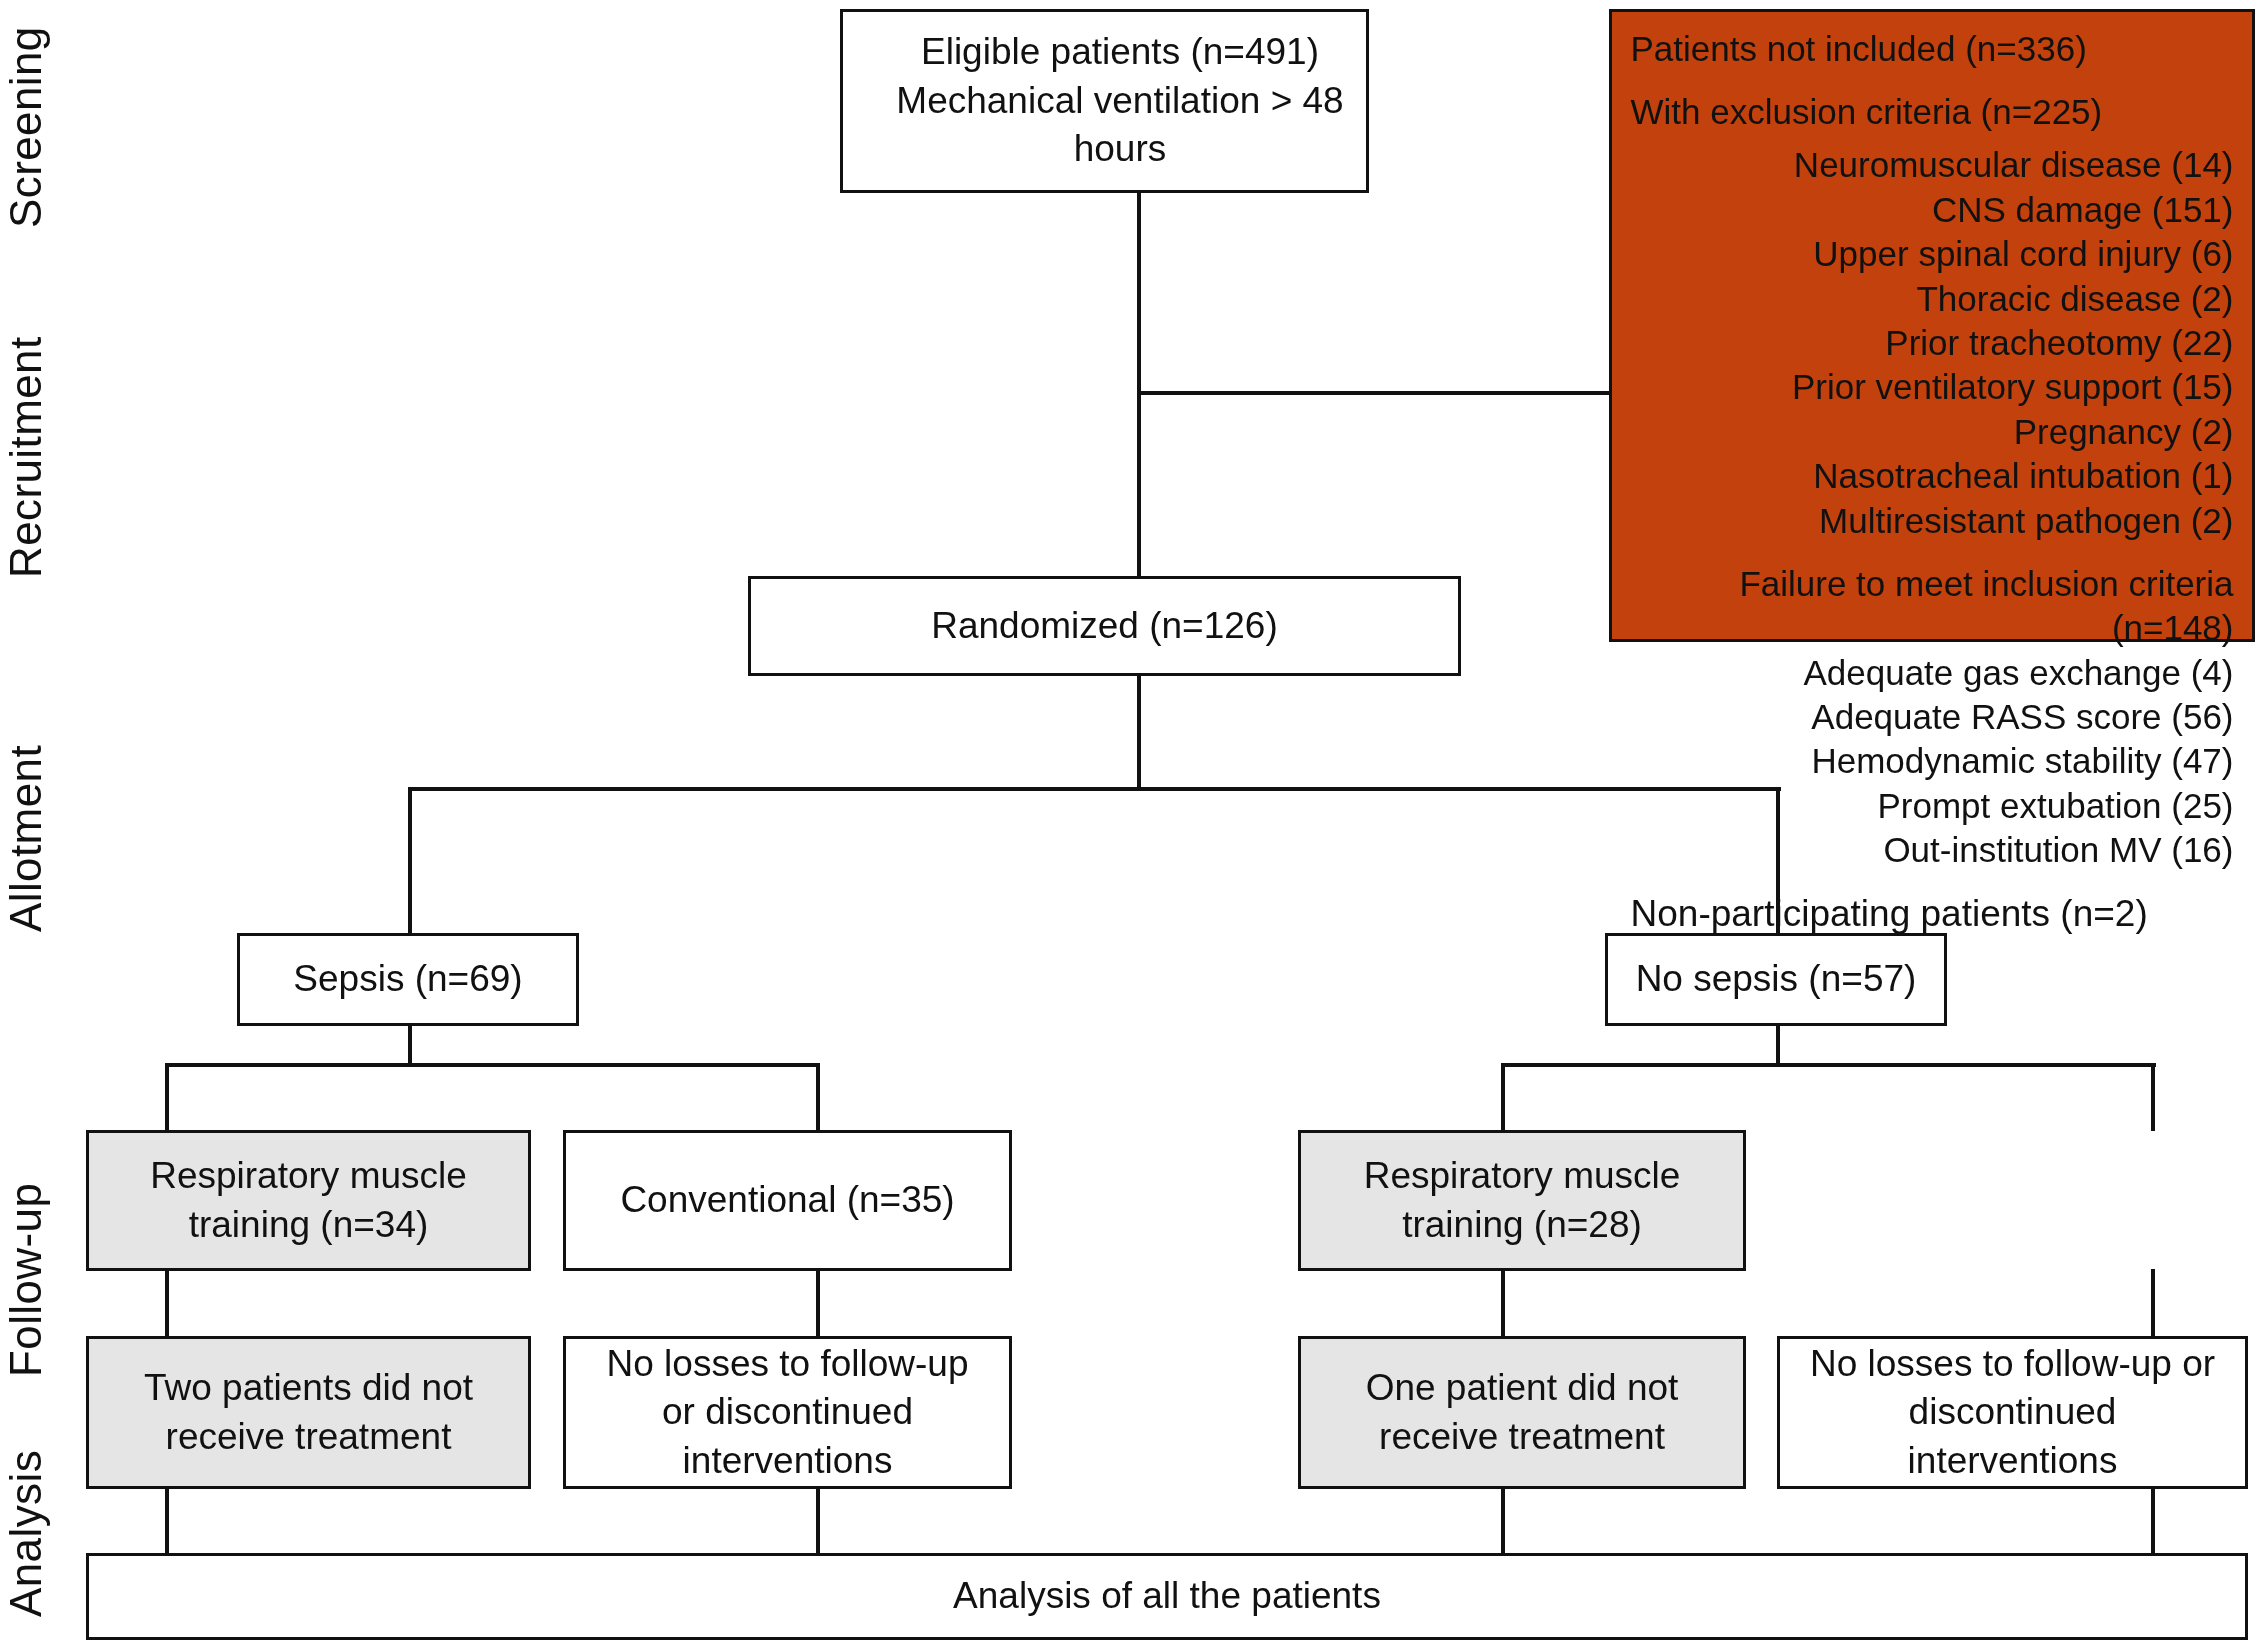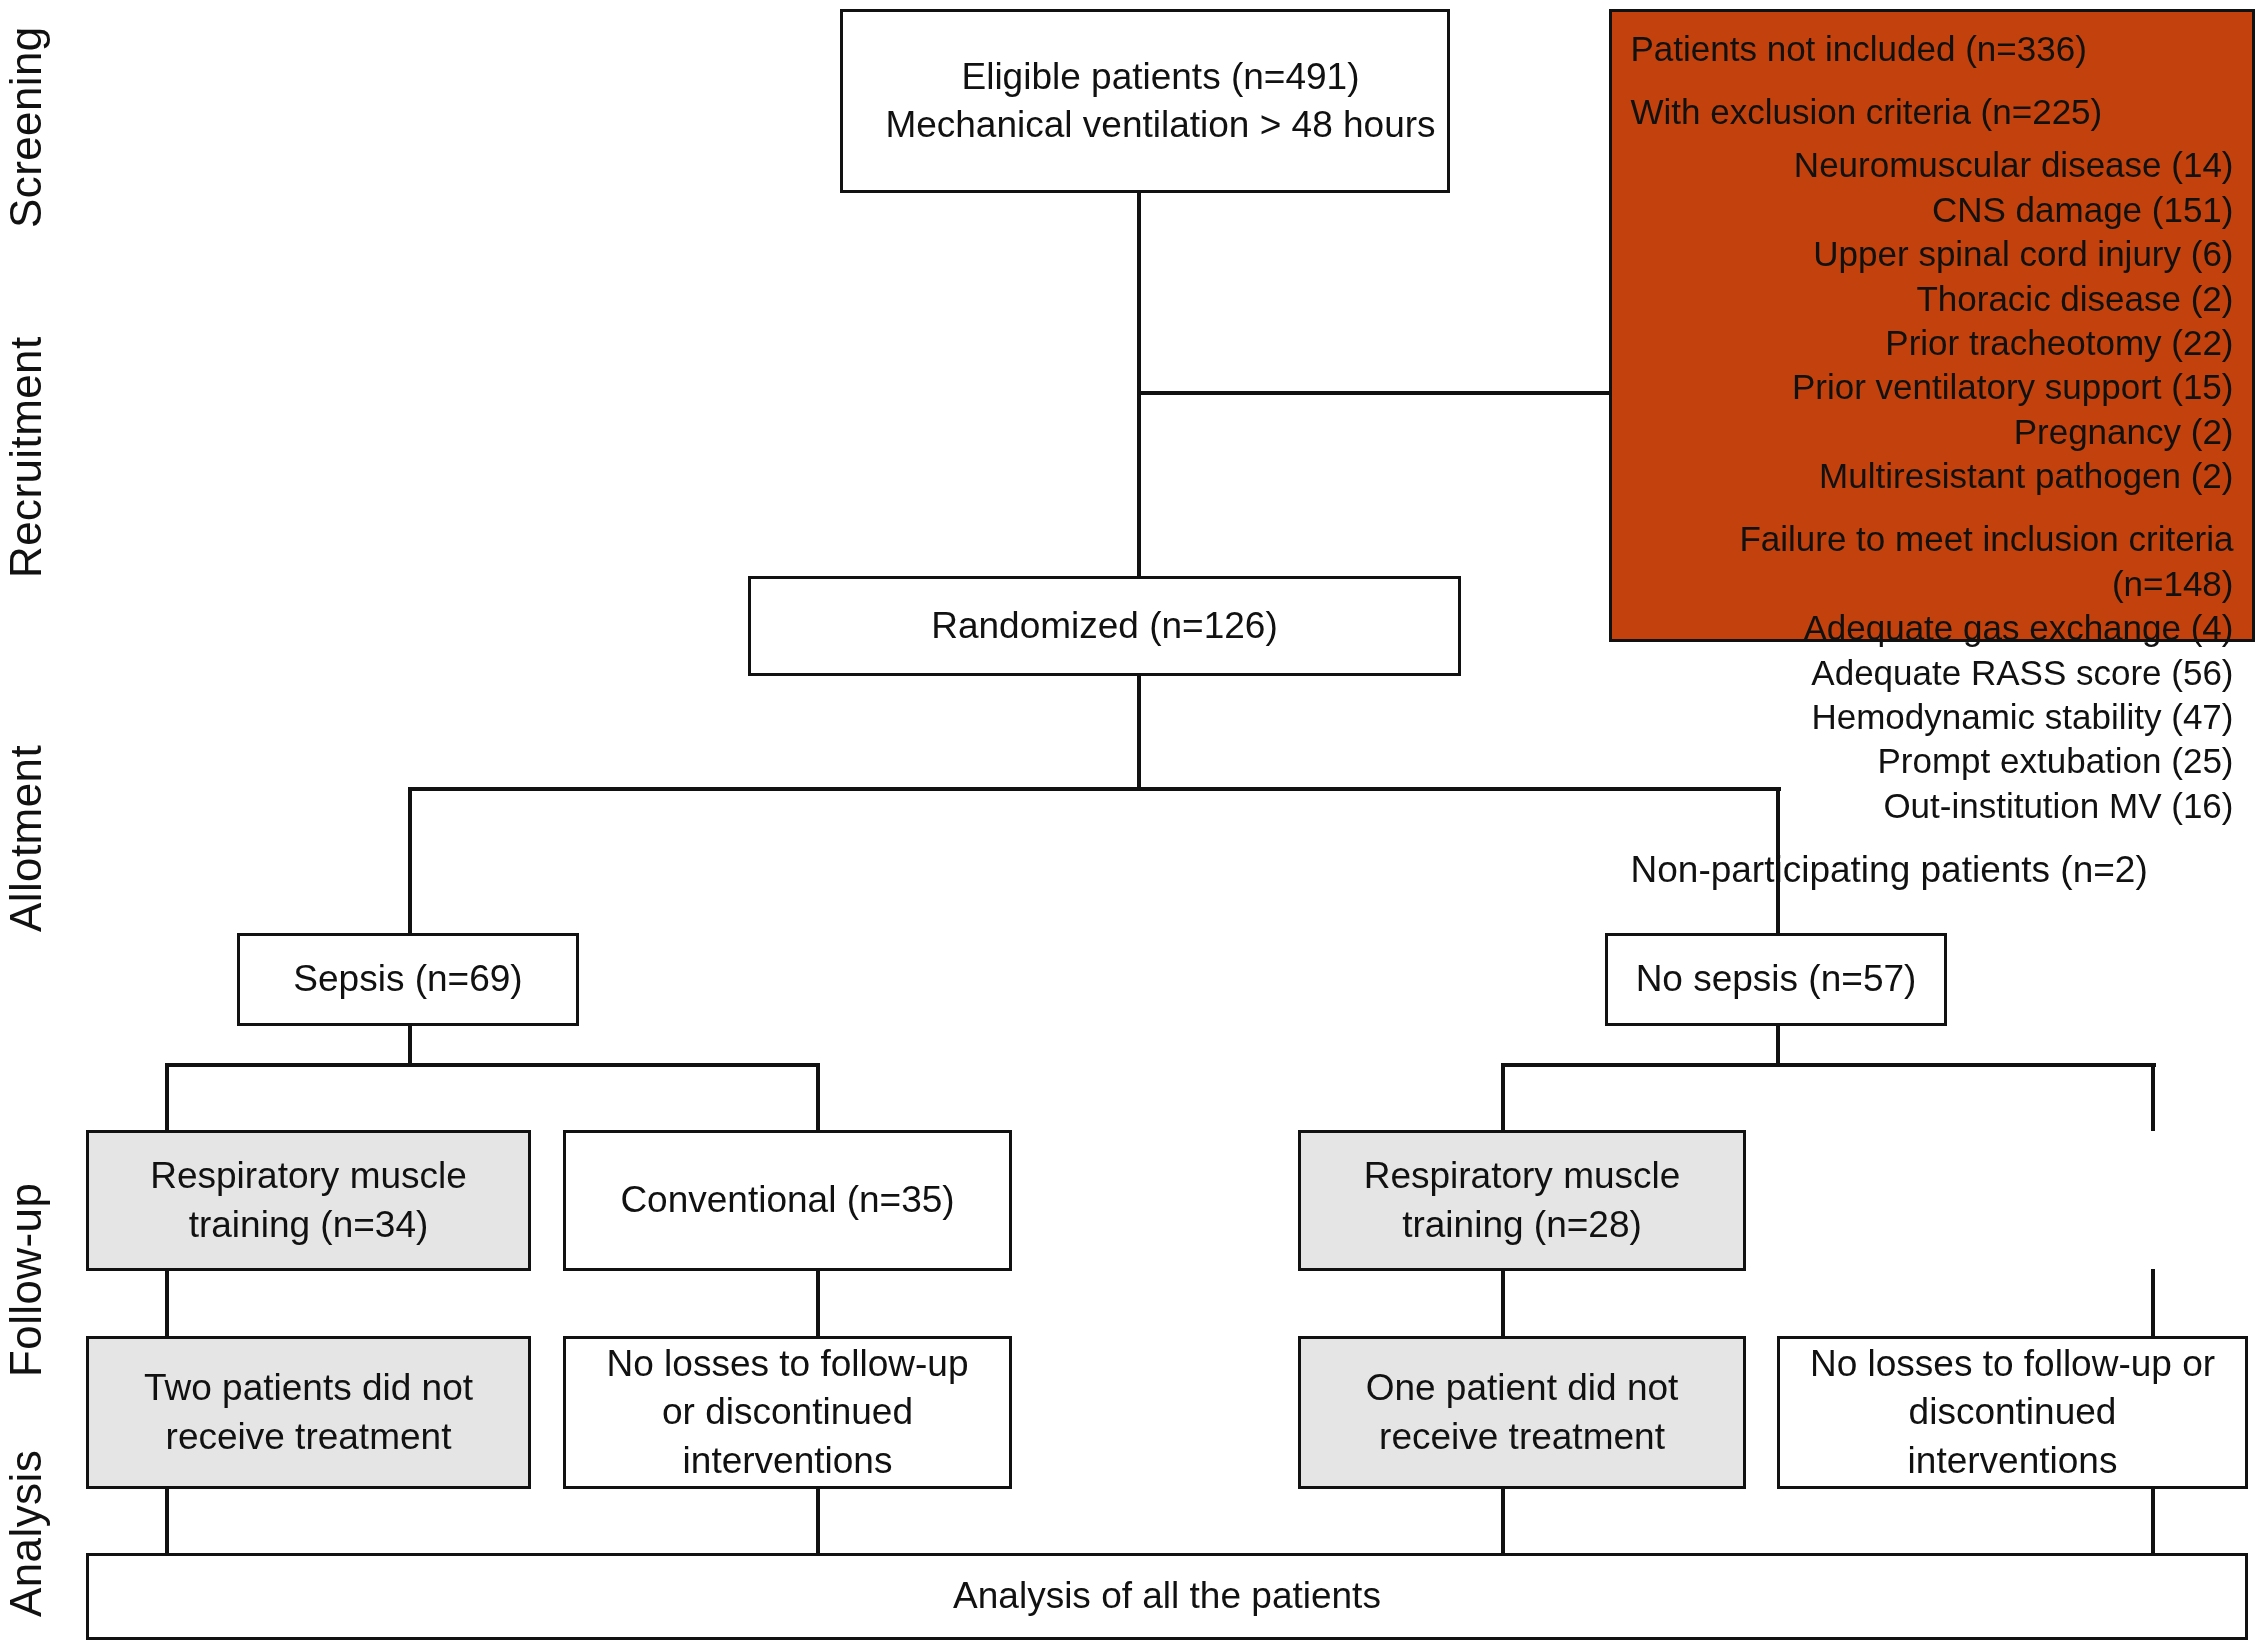--- a/index.html
+++ b/index.html
@@ -109,37 +109,38 @@
   <div class="vline" style="left:165px; top:1269px; height:68px;"></div>
   <div class="vline" style="left:816px; top:1269px; height:68px;"></div>
   <div class="vline" style="left:1501px; top:1269px; height:68px;"></div>
   <div class="vline" style="left:2151px; top:1269px; height:68px;"></div>
 
   <div class="vline" style="left:165px; top:1487px; height:68px;"></div>
   <div class="vline" style="left:816px; top:1487px; height:68px;"></div>
   <div class="vline" style="left:1501px; top:1487px; height:68px;"></div>
   <div class="vline" style="left:2151px; top:1487px; height:68px;"></div>
 
-  <div class="box" style="left:840px; top:8.6px; width:610px; height:184px;padding-left:41px;">
+  <div class="box" style="left:840px; top:8.6px; width:529px; height:184px;padding-left:41px;">
     <span class="txt">Eligible patients (n=491)
 Mechanical ventilation &gt; 48 hours</span>
   </div>
 
   <div class="panel" style="left:1609px; top:8.6px; width:646px; height:633px;">
     <div class="head">Patients not included (n=336)</div>
     <div class="gap"></div>
     <div class="head">With exclusion criteria (n=225)</div>
     <div class="gap-sm"></div>
     <div class="sub">Neuromuscular disease (14)</div>
     <div class="sub">CNS damage (151)</div>
     <div class="sub">Upper spinal cord injury (6)</div>
     <div class="sub">Thoracic disease (2)</div>
     <div class="sub">Prior tracheotomy (22)</div>
     <div class="sub">Prior ventilatory support (15)</div>
     <div class="sub">Pregnancy (2)</div>
+    <div class="sub">Nasotracheal intubation (1)</div>
     <div class="sub">Multiresistant pathogen (2)</div>
     <div class="gap"></div>
     <div class="sub">Failure to meet inclusion criteria (n=148)</div>
     <div class="sub">Adequate gas exchange (4)</div>
     <div class="sub">Adequate RASS score (56)</div>
     <div class="sub">Hemodynamic stability (47)</div>
     <div class="sub">Prompt extubation (25)</div>
     <div class="sub">Out-institution MV (16)</div>
     <div class="gap"></div>
     <div class="foot">Non-participating patients (n=2)</div>

